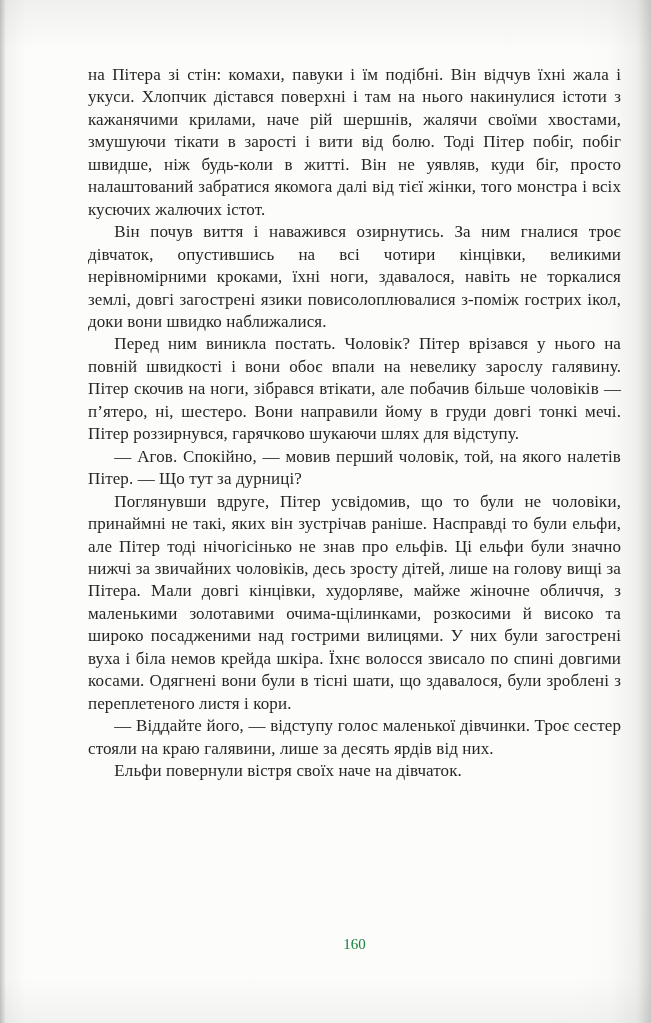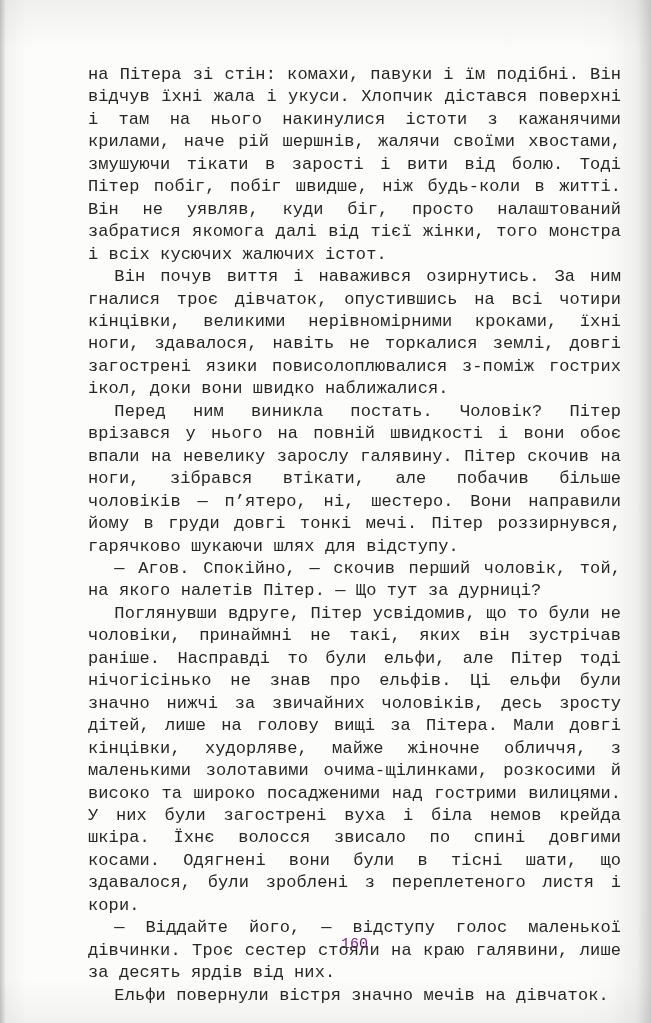--- a/index.html
+++ b/index.html
@@ -11,21 +11,20 @@
     width: 651px;
     height: 1023px;
     font-family: "Liberation Serif", serif;
   }
   .scan-page {
     position: relative;
     width: 651px;
     height: 1023px;
     background: #fcfcfb;
     overflow: hidden;
-    font-family: Liberation Mono, monospace;
   }
   
   .scan-page::before {
     content: "";
     position: absolute;
     inset: 0;
     pointer-events: none;
     background:
       linear-gradient(to right, rgba(90,90,90,0.35) 0px, rgba(160,160,160,0.10) 6px, rgba(255,255,255,0) 26px),
       linear-gradient(to left, rgba(110,110,110,0.32) 0px, rgba(160,160,160,0.14) 14px, rgba(220,220,220,0.06) 40px, rgba(255,255,255,0) 70px),
@@ -52,30 +51,30 @@
   .text-block p.no-indent {
     text-indent: 0;
   }
   .page-number {
     position: absolute;
     left: 88px;
     top: 936px;
     width: 533px;
     text-align: center;
     font-size: 15px;
-    color: #701a75;
+    color: #15803d;
   }
 </style>
 </head>
 <body>
 
 <div class="scan-page">
   <div class="text-block">
     <p class="no-indent">на Пітера зі стін: комахи, павуки і їм подібні. Він відчув їхні жала і укуси. Хлопчик дістався поверхні і там на нього накинулися істоти з кажанячими крилами, наче рій шершнів, жалячи своїми хвостами, змушуючи тікати в зарості і вити від болю. Тоді Пітер побіг, побіг швидше, ніж будь-коли в житті. Він не уявляв, куди біг, просто налаштований забратися якомога далі від тієї жінки, того монстра і всіх кусючих жалючих істот.</p>
     <p>Він почув виття і наважився озирнутись. За ним гналися троє дівчаток, опустившись на всі чотири кінцівки, великими нерівномірними кроками, їхні ноги, здавалося, навіть не торкалися землі, довгі загострені язики повисолоплювалися з-поміж гострих ікол, доки вони швидко наближалися.</p>
     <p>Перед ним виникла постать. Чоловік? Пітер врізався у нього на повній швидкості і вони обоє впали на невелику зарослу галявину. Пітер скочив на ноги, зібрався втікати, але побачив більше чоловіків — п’ятеро, ні, шестеро. Вони направили йому в груди довгі тонкі мечі. Пітер роззирнувся, гарячково шукаючи шлях для відступу.</p>
-    <p>— Агов. Спокійно, — скочив перший чоловік, той, на якого налетів Пітер. — Що тут за дурниці?</p>
+    <p>— Агов. Спокійно, — мовив перший чоловік, той, на якого налетів Пітер. — Що тут за дурниці?</p>
     <p>Поглянувши вдруге, Пітер усвідомив, що то були не чоловіки, принаймні не такі, яких він зустрічав раніше. Насправді то були ельфи, але Пітер тоді нічогісінько не знав про ельфів. Ці ельфи були значно нижчі за звичайних чоловіків, десь зросту дітей, лише на голову вищі за Пітера. Мали довгі кінцівки, худорляве, майже жіночне обличчя, з маленькими золотавими очима-щілинками, розкосими й високо та широко посадженими над гострими вилицями. У них були загострені вуха і біла немов крейда шкіра. Їхнє волосся звисало по спині довгими косами. Одягнені вони були в тісні шати, що здавалося, були зроблені з переплетеного листя і кори.</p>
     <p>— Віддайте його, — відступу голос маленької дівчинки. Троє сестер стояли на краю галявини, лише за десять ярдів від них.</p>
-    <p>Ельфи повернули вістря значно мечів на дівчаток.</p>
+    <p>Ельфи повернули вістря своїх наче на дівчаток.</p>
   </div>
   <div class="page-number">160</div>
 </div>
 
 </body></html>

